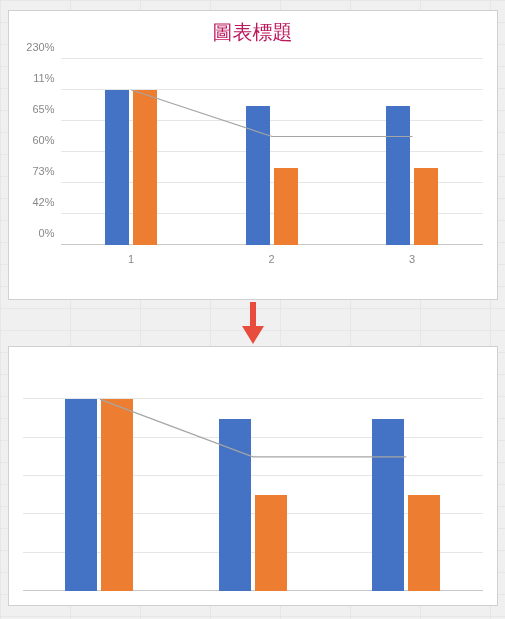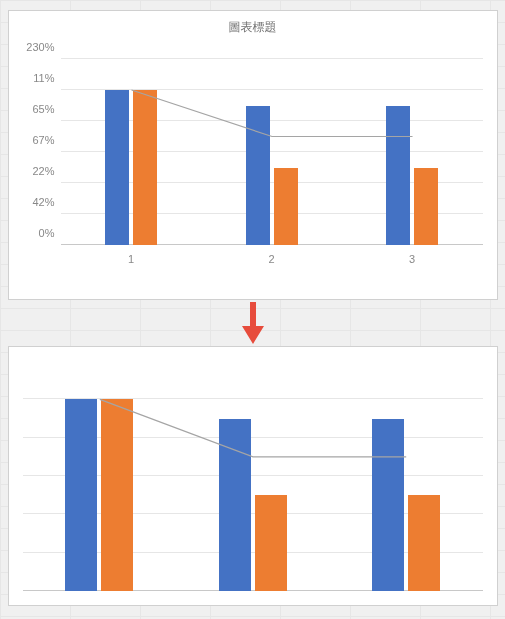--- a/index.html
+++ b/index.html
@@ -23,22 +23,22 @@
     position: relative;
     background: #fff;
     border: 1px solid #d0d0d0;
     margin: 4px auto;
     z-index: 1;
   }
   .chart-top { width: 490px; height: 290px; }
   .chart-bot { width: 490px; height: 260px; margin-top: 46px; }
   .title {
     text-align: center;
-    font-size: 12px;
-    color: #737373;
+    font-size: 20px;
+    color: #be185d;
     padding: 8px 0 4px;
     font-weight: 400;
   }
   .plot {
     position: absolute;
     left: 52px; right: 14px; top: 48px; bottom: 54px;
   }
   .plot-bot {
     position: absolute;
     left: 14px; right: 14px; top: 14px; bottom: 14px;
@@ -107,23 +107,23 @@
 <div class="chart-box chart-top">
   <div class="title">圖表標題</div>
 
   <div class="plot">
 
     <div class="grid-line baseline" style="bottom:0%"></div>
     <div class="ylab" style="bottom:0%">0%</div>
     <div class="grid-line" style="bottom:16.667%"></div>
     <div class="ylab" style="bottom:16.667%">42%</div>
     <div class="grid-line" style="bottom:33.333%"></div>
-    <div class="ylab" style="bottom:33.333%">22%</div>
+    <div class="ylab" style="bottom:33.333%">73%</div>
     <div class="grid-line" style="bottom:50%"></div>
-    <div class="ylab" style="bottom:50%">67%</div>
+    <div class="ylab" style="bottom:50%">60%</div>
     <div class="grid-line" style="bottom:66.667%"></div>
     <div class="ylab" style="bottom:66.667%">65%</div>
     <div class="grid-line" style="bottom:83.333%"></div>
     <div class="ylab" style="bottom:83.333%">11%</div>
     <div class="grid-line" style="bottom:100%"></div>
     <div class="ylab" style="bottom:100%">230%</div>
 
     <div class="bar bar-blue" style="left:calc(16.7% - 26px); height:83.333%"></div>
     <div class="bar bar-orange" style="left:calc(16.7% + 2px);  height:83.333%"></div>
 

